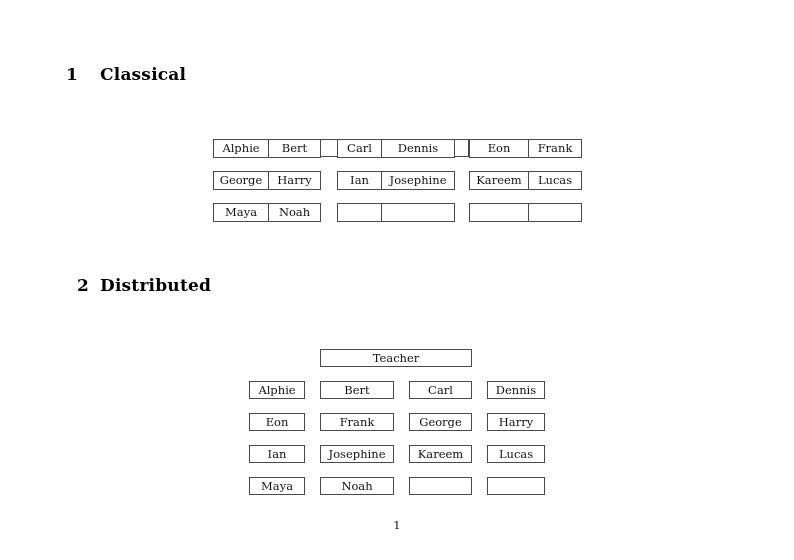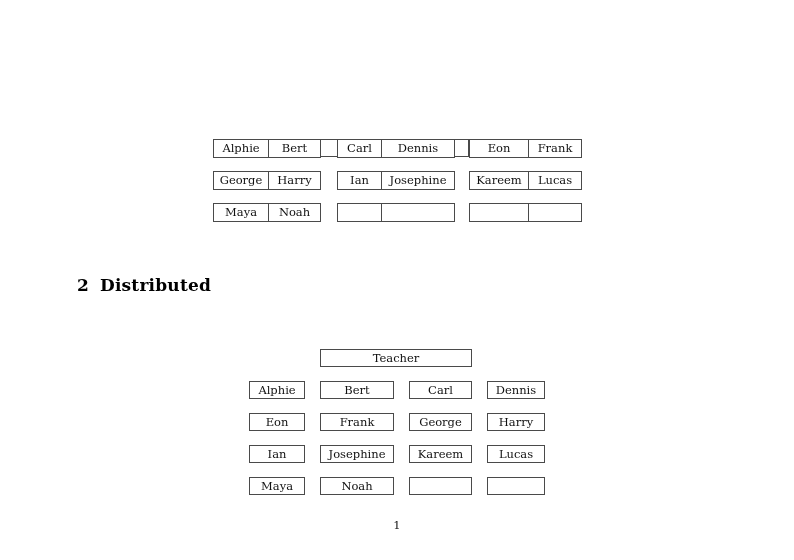--- a/index.html
+++ b/index.html
@@ -104,20 +104,23 @@
     text-align: center;
     font-size: 11.5px;
     color: #111111;
   }
 </style>
 </head>
 <body>
 
 <div class="page">
 
+  <div class="section-heading" id="heading-classical">
+    <span class="sec-num">1</span><span class="sec-title">Classical</span>
+  </div>
 
   <div class="box teacher-box" id="classical-teacher" style="left:320px; top:107px; width:149px;">Teacher</div>
 
   <table class="group-table" id="classical-group-left" style="left:213px; top:139px; width:107px;">
     <colgroup>
         <col style="width:55px">
         <col style="width:52px">
       </colgroup>
     <tbody>
       <tr>

